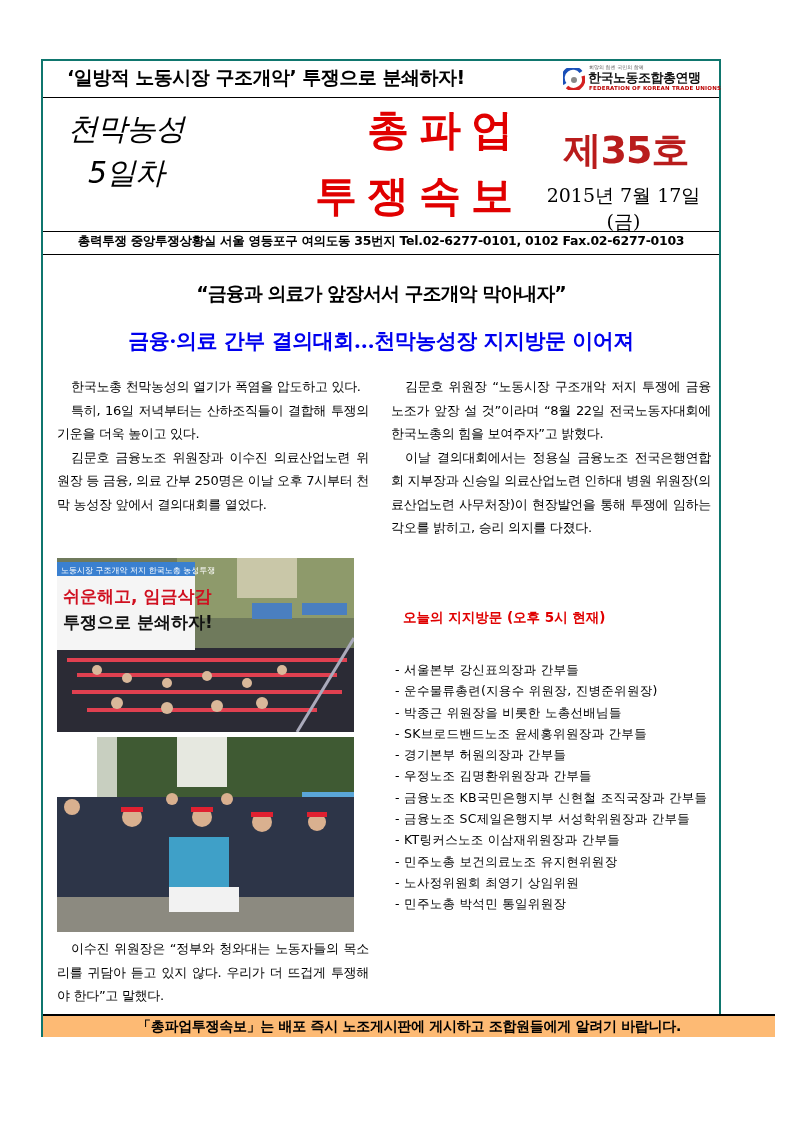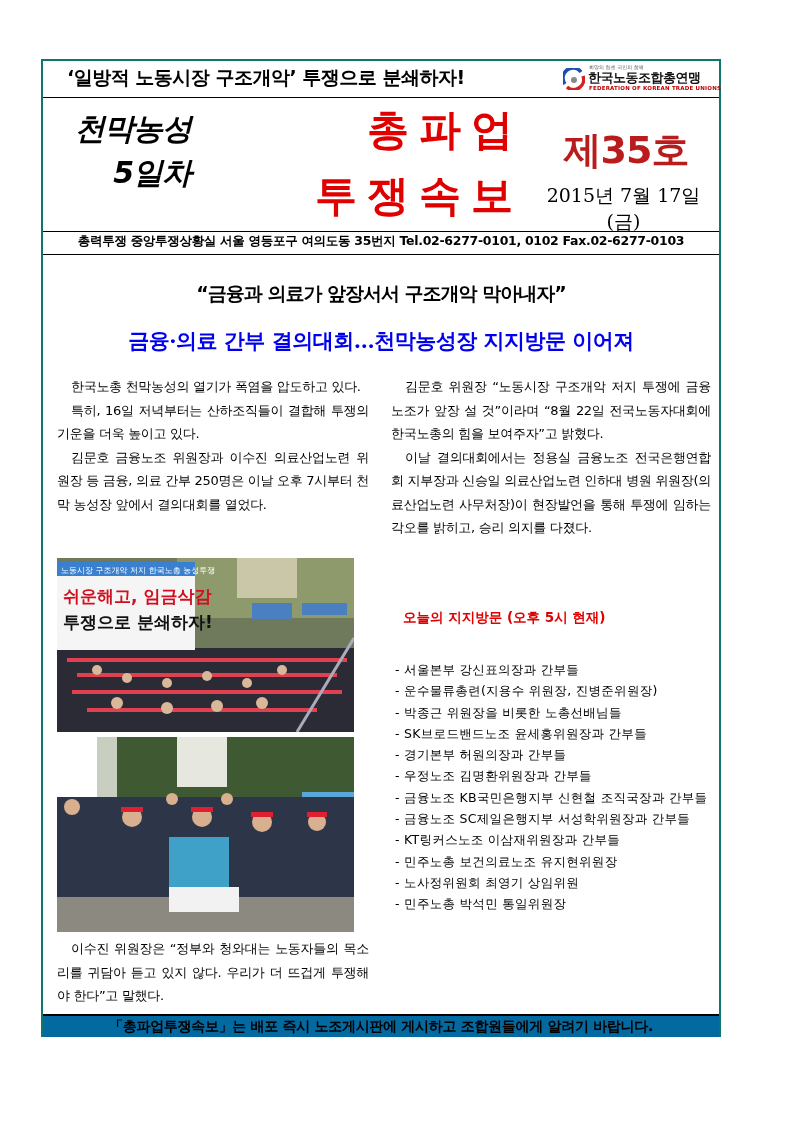--- a/index.html
+++ b/index.html
@@ -11,22 +11,22 @@
   .hline { position:absolute; left:0; width:676px; height:1px; background:#000; }
 
   .slogan { left:24px; top:4px; width:470px; font-size:19px; font-weight:bold;
             letter-spacing:-0.5px; white-space:nowrap; }
   .logo { left:520px; top:3px; width:150px; height:30px; }
   .logo-mark { position:absolute; left:0; top:4px; width:22px; height:22px; }
   .logo-small { position:absolute; left:26px; top:0; font-size:5px; color:#555; white-space:nowrap; }
   .logo-name { position:absolute; left:25px; top:5px; font-size:13px; font-weight:bold; color:#111; white-space:nowrap; letter-spacing:-0.5px; }
   .logo-eng { position:absolute; left:26px; top:21px; font-size:5.5px; color:#b00; font-weight:bold; white-space:nowrap; letter-spacing:0.2px; }
 
-  .side-title { left:18px; top:46px; width:130px; text-align:right; font-size:30px;
-                font-weight:bold; font-style:italic; line-height:44px; letter-spacing:-1px; }
+  .side-title { left:18px; top:46px; width:130px; text-align:center; font-size:30px;
+                font-weight:normal; font-style:italic; line-height:44px; letter-spacing:-1px; }
   .main-title { left:180px; top:36px; width:300px; text-align:right; color:#e00000;
                 font-size:42px; font-weight:bold; line-height:66px; letter-spacing:10px; }
   .issue { left:493px; top:64px; width:180px; text-align:center; color:#b91c1c;
            font-size:38px; font-weight:bold; letter-spacing:-1px; }
   .date { left:488px; top:122px; width:185px; text-align:center;
           font-family:"DejaVu Serif", serif; font-size:19px; }
 
   .addr { left:0; top:172px; width:676px; text-align:center; font-size:12.5px;
           font-weight:bold; white-space:nowrap; letter-spacing:-0.3px; }
 
@@ -44,21 +44,21 @@
 
   .photo { border:0; overflow:hidden; }
   .photo1 { left:14px; top:497px; width:297px; height:174px; }
   .photo2 { left:14px; top:676px; width:297px; height:195px; }
 
   .visit-title { left:360px; top:548px; color:#e00000; font-size:13.5px; font-weight:bold; white-space:nowrap; }
   .visit-list { left:352px; top:598px; width:320px; margin:0; padding:0; list-style:none;
                 font-size:12.5px; line-height:21.3px; letter-spacing:0.3px; }
   .visit-list li { white-space:normal; }
 
-  .footer { left:0; top:953px; width:676px; height:21px; background:#0369a1;
+  .footer { left:0; top:953px; width:732px; height:21px; background:#fdba74;
             border-top:2px solid #000; text-align:center; font-size:14px; font-weight:bold;
             line-height:21px; white-space:nowrap; letter-spacing:-0.3px; }
 </style>
 </head>
 <body>
 
 <div class="frame">
 
   <div class="abs slogan">‘일방적 노동시장 구조개악’ 투쟁으로 분쇄하자!</div>
 

